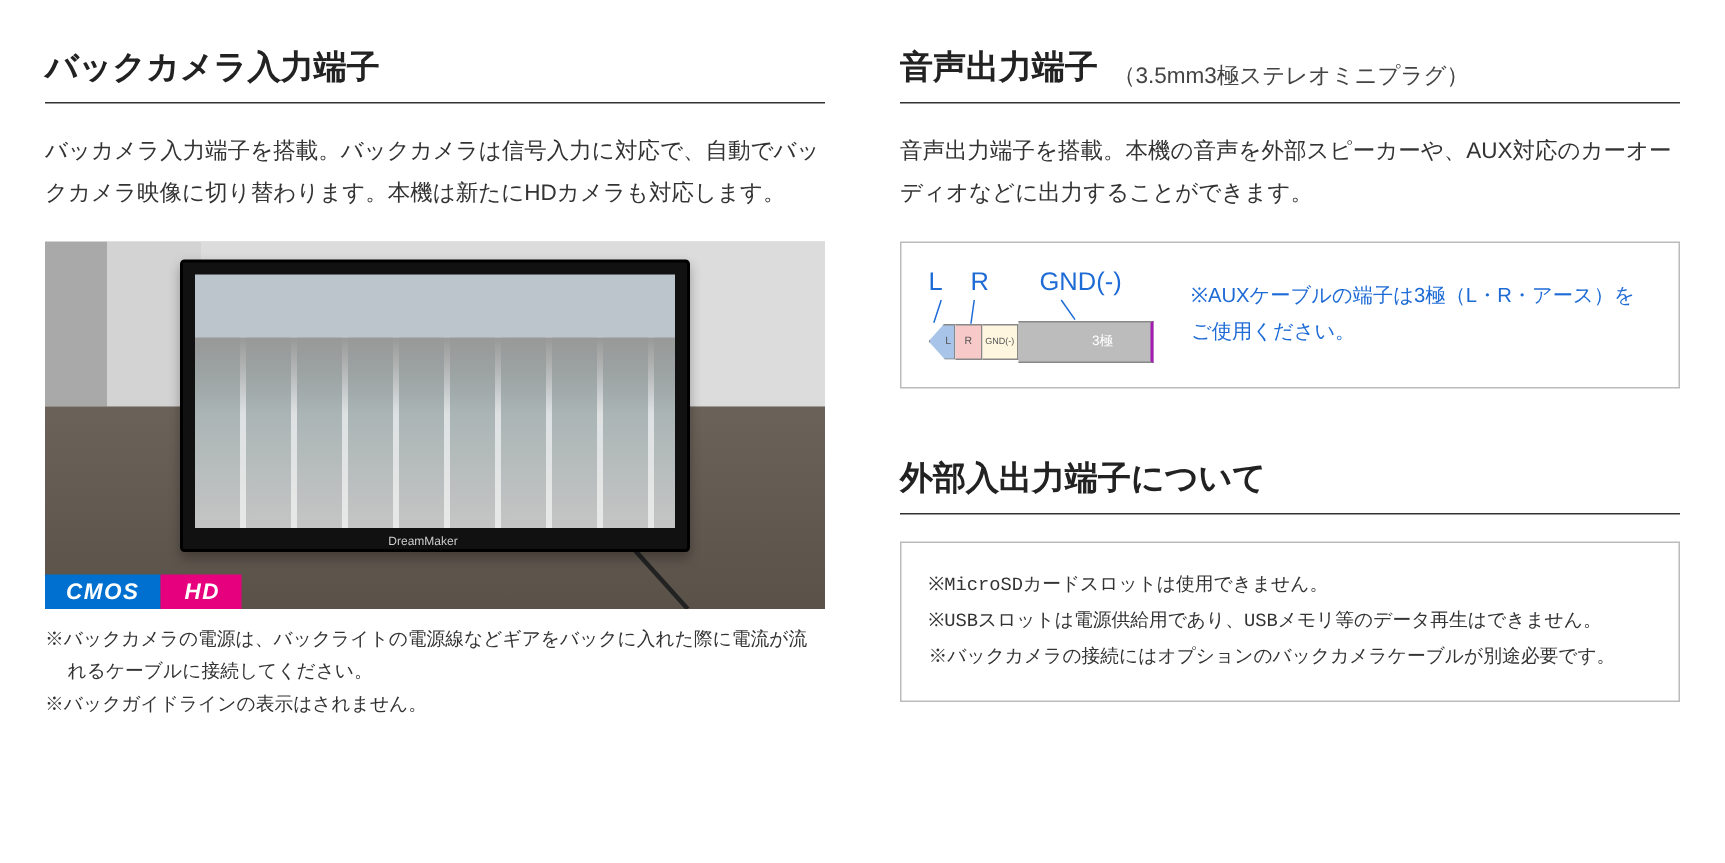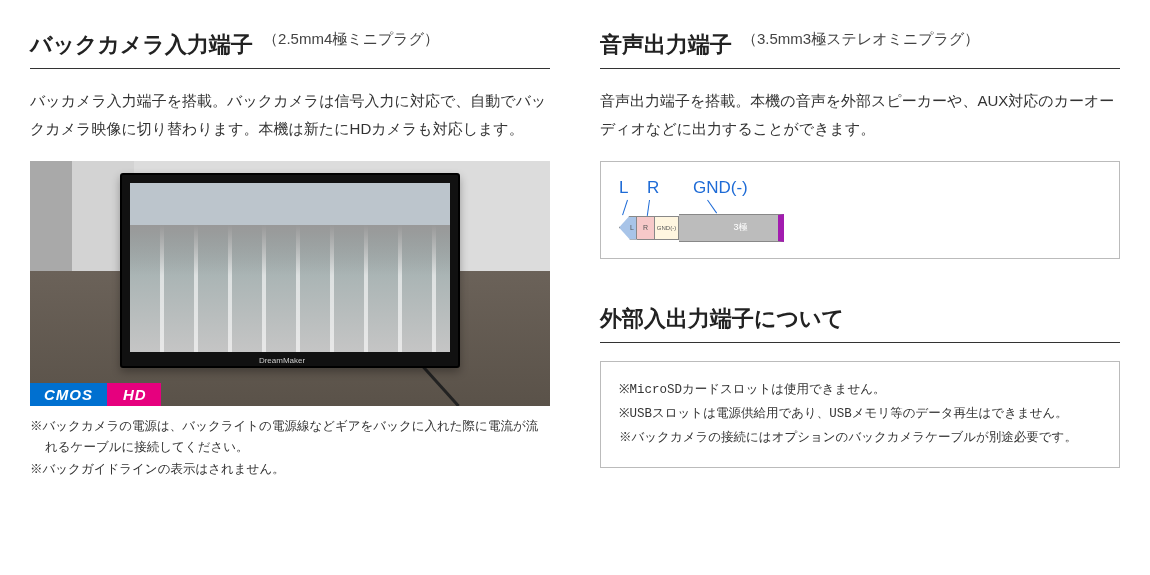--- a/index.html
+++ b/index.html
@@ -14,21 +14,21 @@
   .container {
     display: flex;
     gap: 50px;
   }
   .col {
     flex: 1;
     min-width: 0;
   }
   .section-title {
     display: flex;
-    align-items: flex-start;
+    align-items: flex-end;
     gap: 10px;
     border-bottom: 1px solid #333;
     padding-bottom: 8px;
     margin-bottom: 18px;
   }
   .section-title .main {
     font-size: 22px;
     font-weight: bold;
     color: #222;
   }
@@ -215,25 +215,25 @@
   .plug-ring2 {
     width: 24px;
     background: #fff6e0;
     border-top: 1px solid #888;
     border-bottom: 1px solid #888;
     border-right: 1px solid #888;
     display:flex; align-items:center; justify-content:center;
     font-size:6px; color:#555; line-height:1;
   }
   .plug-sleeve {
-    width: 105px;
+    width: 90px;
     background: #bcbcbc;
     border-top: 1px solid #888;
     border-bottom: 1px solid #888;
-    border-right: 6px solid #a21caf;
+    border-right: 2px solid #a21caf;
     display:flex; align-items:center; justify-content:center;
     font-size:9px; color:#fff;
     height: 28px;
     margin-top:-2px;
     padding-left:24px;
   }
   .aux-note {
     font-size: 13.5px;
     line-height: 1.75;
     color: #1e6bd6;
@@ -253,21 +253,20 @@
   }
 </style>
 </head>
 <body>
 
 <div class="container">
 
   <div class="col">
     <div class="section-title">
       <span class="main">バックカメラ入力端子</span>
-      <span class="sub">（2.5mm4極ミニプラグ）</span>
     </div>
     <p class="body-text">バッカメラ入力端子を搭載。バックカメラは信号入力に対応で、自動でバックカメラ映像に切り替わります。本機は新たにHDカメラも対応します。</p>
 
     <div class="photo-wrap">
       <div class="photo">
         <div class="buildings"></div>
         <div class="dashboard"></div>
         <div class="wiper-left"></div>
         <div class="wiper-right"></div>
         <div class="monitor">
@@ -306,20 +305,21 @@
             <div class="ln ln2"></div>
             <div class="ln ln3"></div>
         </div>
         <div class="plug-body">
           <div class="plug-tip">L</div>
           <div class="plug-ring1">R</div>
           <div class="plug-ring2">GND(-)</div>
           <div class="plug-sleeve">3極</div>
         </div>
       </div>
+      <div class="aux-note">※AUXケーブルの端子は3極（L・R・アース）をご使用ください。</div>
     </div>
 
     <div class="section-title">
       <span class="main">外部入出力端子について</span>
     </div>
     <div class="info-box">
       <div class="note">※MicroSDカードスロットは使用できません。</div>
       <div class="note">※USBスロットは電源供給用であり、USBメモリ等のデータ再生はできません。</div>
       <div class="note">※バックカメラの接続にはオプションのバックカメラケーブルが別途必要です。</div>
     </div>

